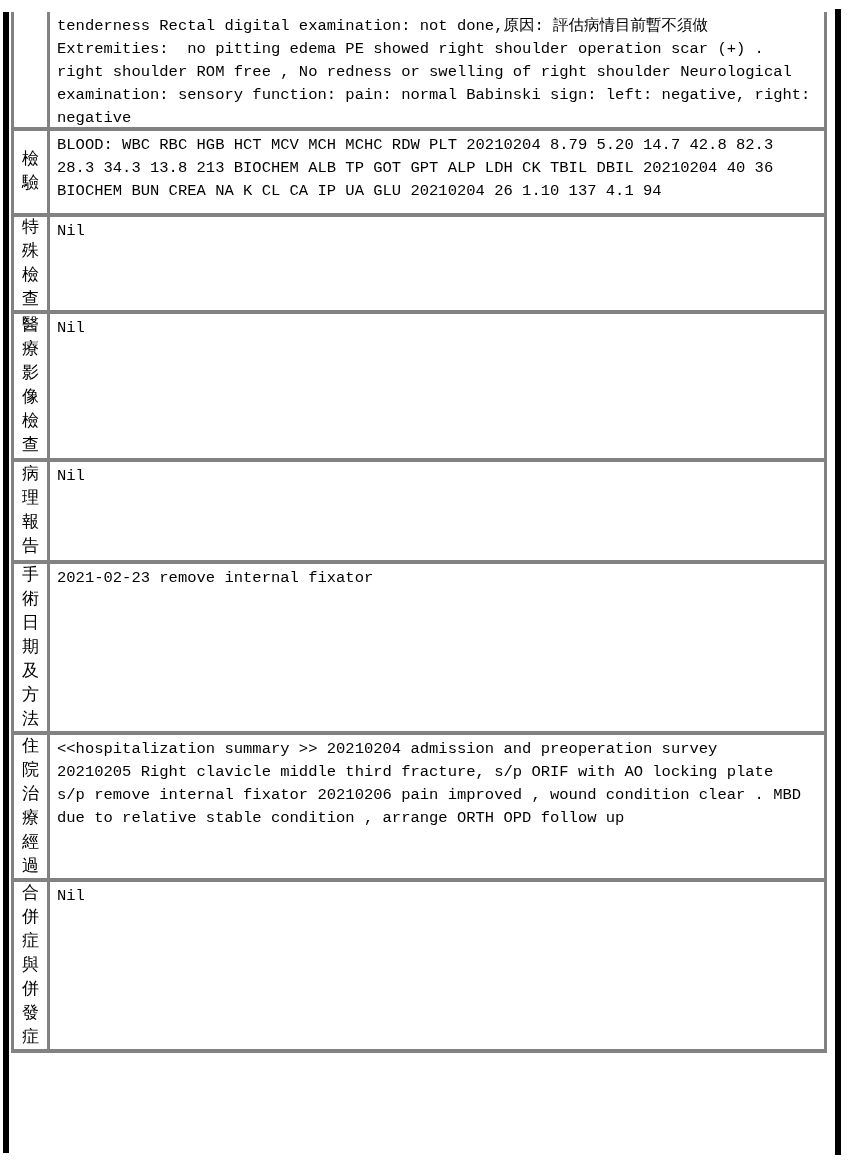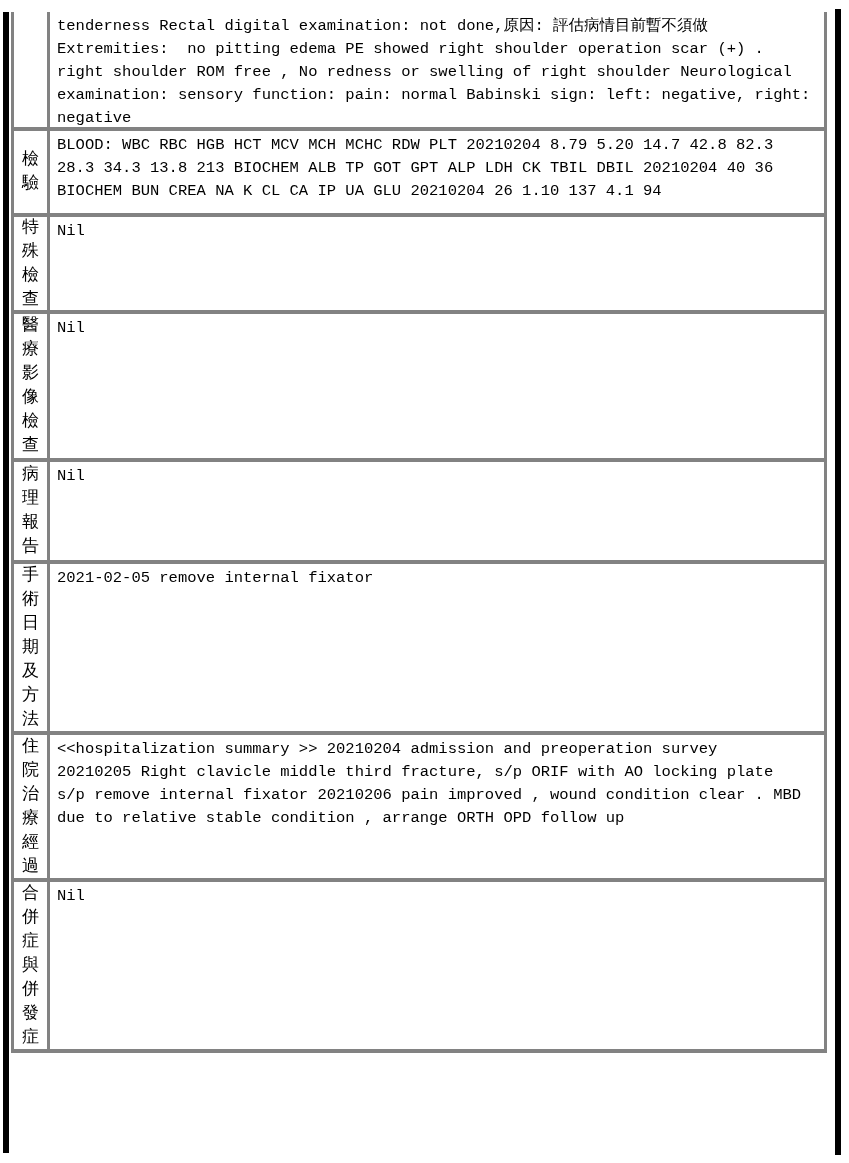--- a/index.html
+++ b/index.html
@@ -89,21 +89,21 @@
     </div>
 
     <div class="row r-surg">
       <div class="lab">手
 術
 日
 期
 及
 方
 法</div>
-      <div class="con">2021-02-05 remove internal fixator</div>
+      <div class="con">2021-02-23 remove internal fixator</div>
     </div>
 
     <div class="row r-course">
       <div class="lab">住
 院
 治
 療
 經
 過</div>
       <div class="con">&lt;&lt;hospitalization summary &gt;&gt; 20210204 admission and preoperation survey

